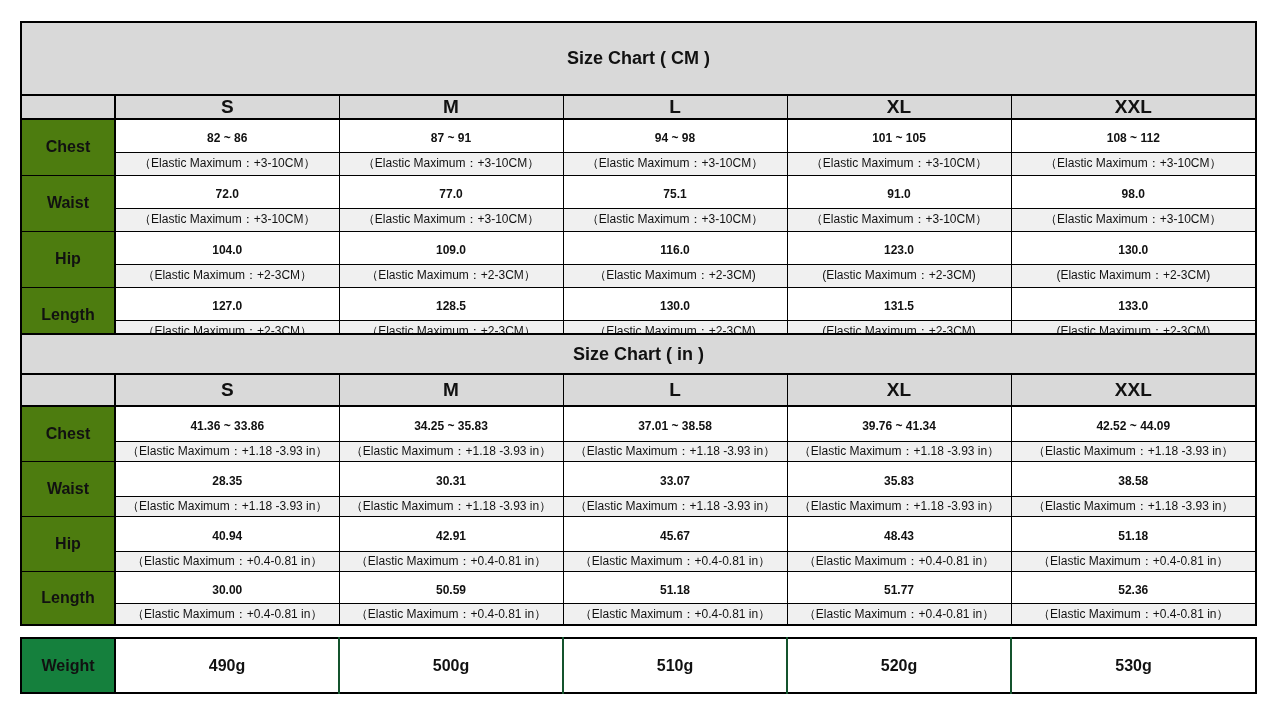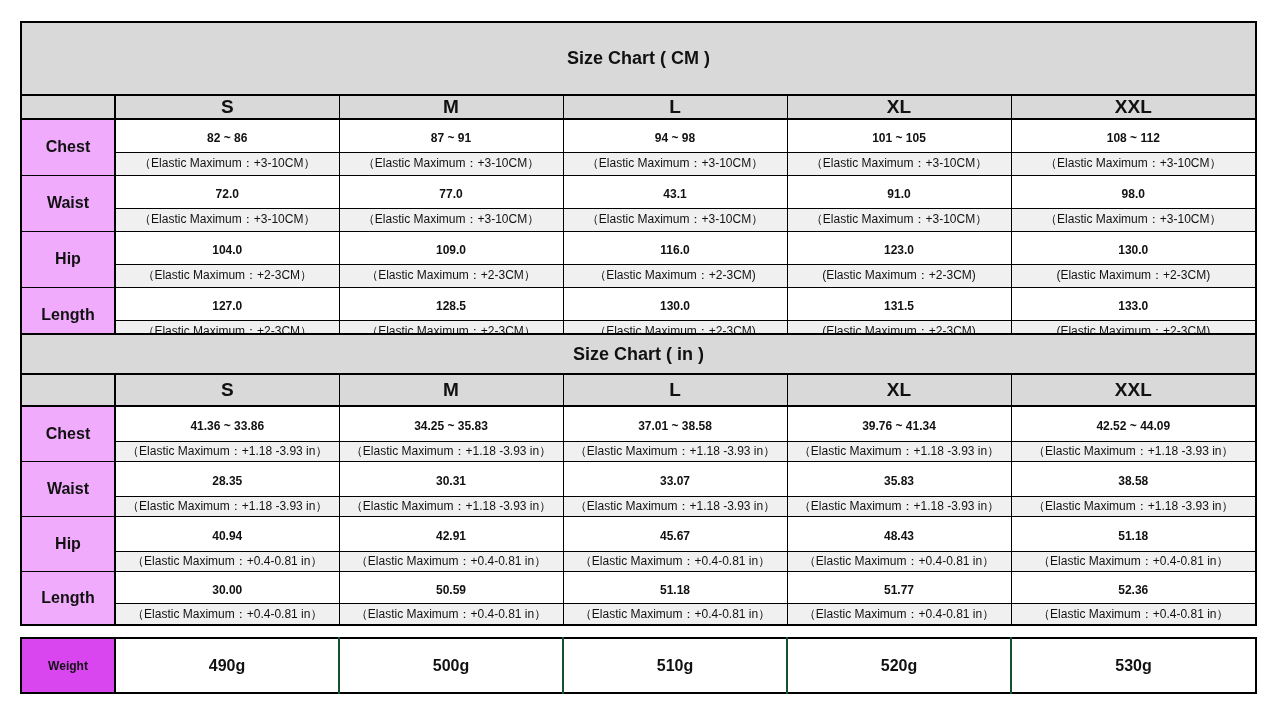--- a/index.html
+++ b/index.html
@@ -41,21 +41,21 @@
       font-weight: bold;
       font-size: 19px;
       border-bottom: 2px solid #000;
       border-left: 1px solid #000;
     }
     .hdr-cell.first {
       border-left: none;
       border-right: 2px solid #000;
     }
     .label-cell {
-      background: #f0abfc;
+      background: #4d7c0f;
       font-weight: bold;
       font-size: 16px;
       border-right: 2px solid #000;
       border-bottom: 1px solid #000;
     }
     .val-cell {
       background: #ffffff;
       font-weight: bold;
       font-size: 12px;
       border-left: 1px solid #000;
@@ -68,23 +68,23 @@
       border-left: 1px solid #000;
       border-bottom: 1px solid #000;
       white-space: nowrap;
       overflow: hidden;
     }
     .tbl tr:last-child .note-cell,
     .tbl tr.last-label .label-cell {
       border-bottom: none;
     }
     .wt-label {
-      background: #d946ef;
-      font-weight: bold;
-      font-size: 12px;
+      background: #15803d;
+      font-weight: bold;
+      font-size: 16px;
       border-right: 2px solid #000;
     }
     .wt-cell {
       background: #ffffff;
       font-weight: bold;
       font-size: 16px;
       border-left: 2px solid #14532d;
     }
     .wt-cell.first {
       border-left: none;
@@ -129,21 +129,21 @@
     <td class="note-cell">（Elastic Maximum：+3-10CM）</td>
     <td class="note-cell">（Elastic Maximum：+3-10CM）</td>
     <td class="note-cell">（Elastic Maximum：+3-10CM）</td>
     <td class="note-cell">（Elastic Maximum：+3-10CM）</td>
   </tr>
 
   <tr style="height:33px;">
     <td rowspan="2" class="label-cell">Waist</td>
     <td class="val-cell">72.0</td>
     <td class="val-cell">77.0</td>
-    <td class="val-cell">43.1</td>
+    <td class="val-cell">75.1</td>
     <td class="val-cell">91.0</td>
     <td class="val-cell">98.0</td>
   </tr>
   <tr style="height:23px;">
     <td class="note-cell">（Elastic Maximum：+3-10CM）</td>
     <td class="note-cell">（Elastic Maximum：+3-10CM）</td>
     <td class="note-cell">（Elastic Maximum：+3-10CM）</td>
     <td class="note-cell">（Elastic Maximum：+3-10CM）</td>
     <td class="note-cell">（Elastic Maximum：+3-10CM）</td>
   </tr>

